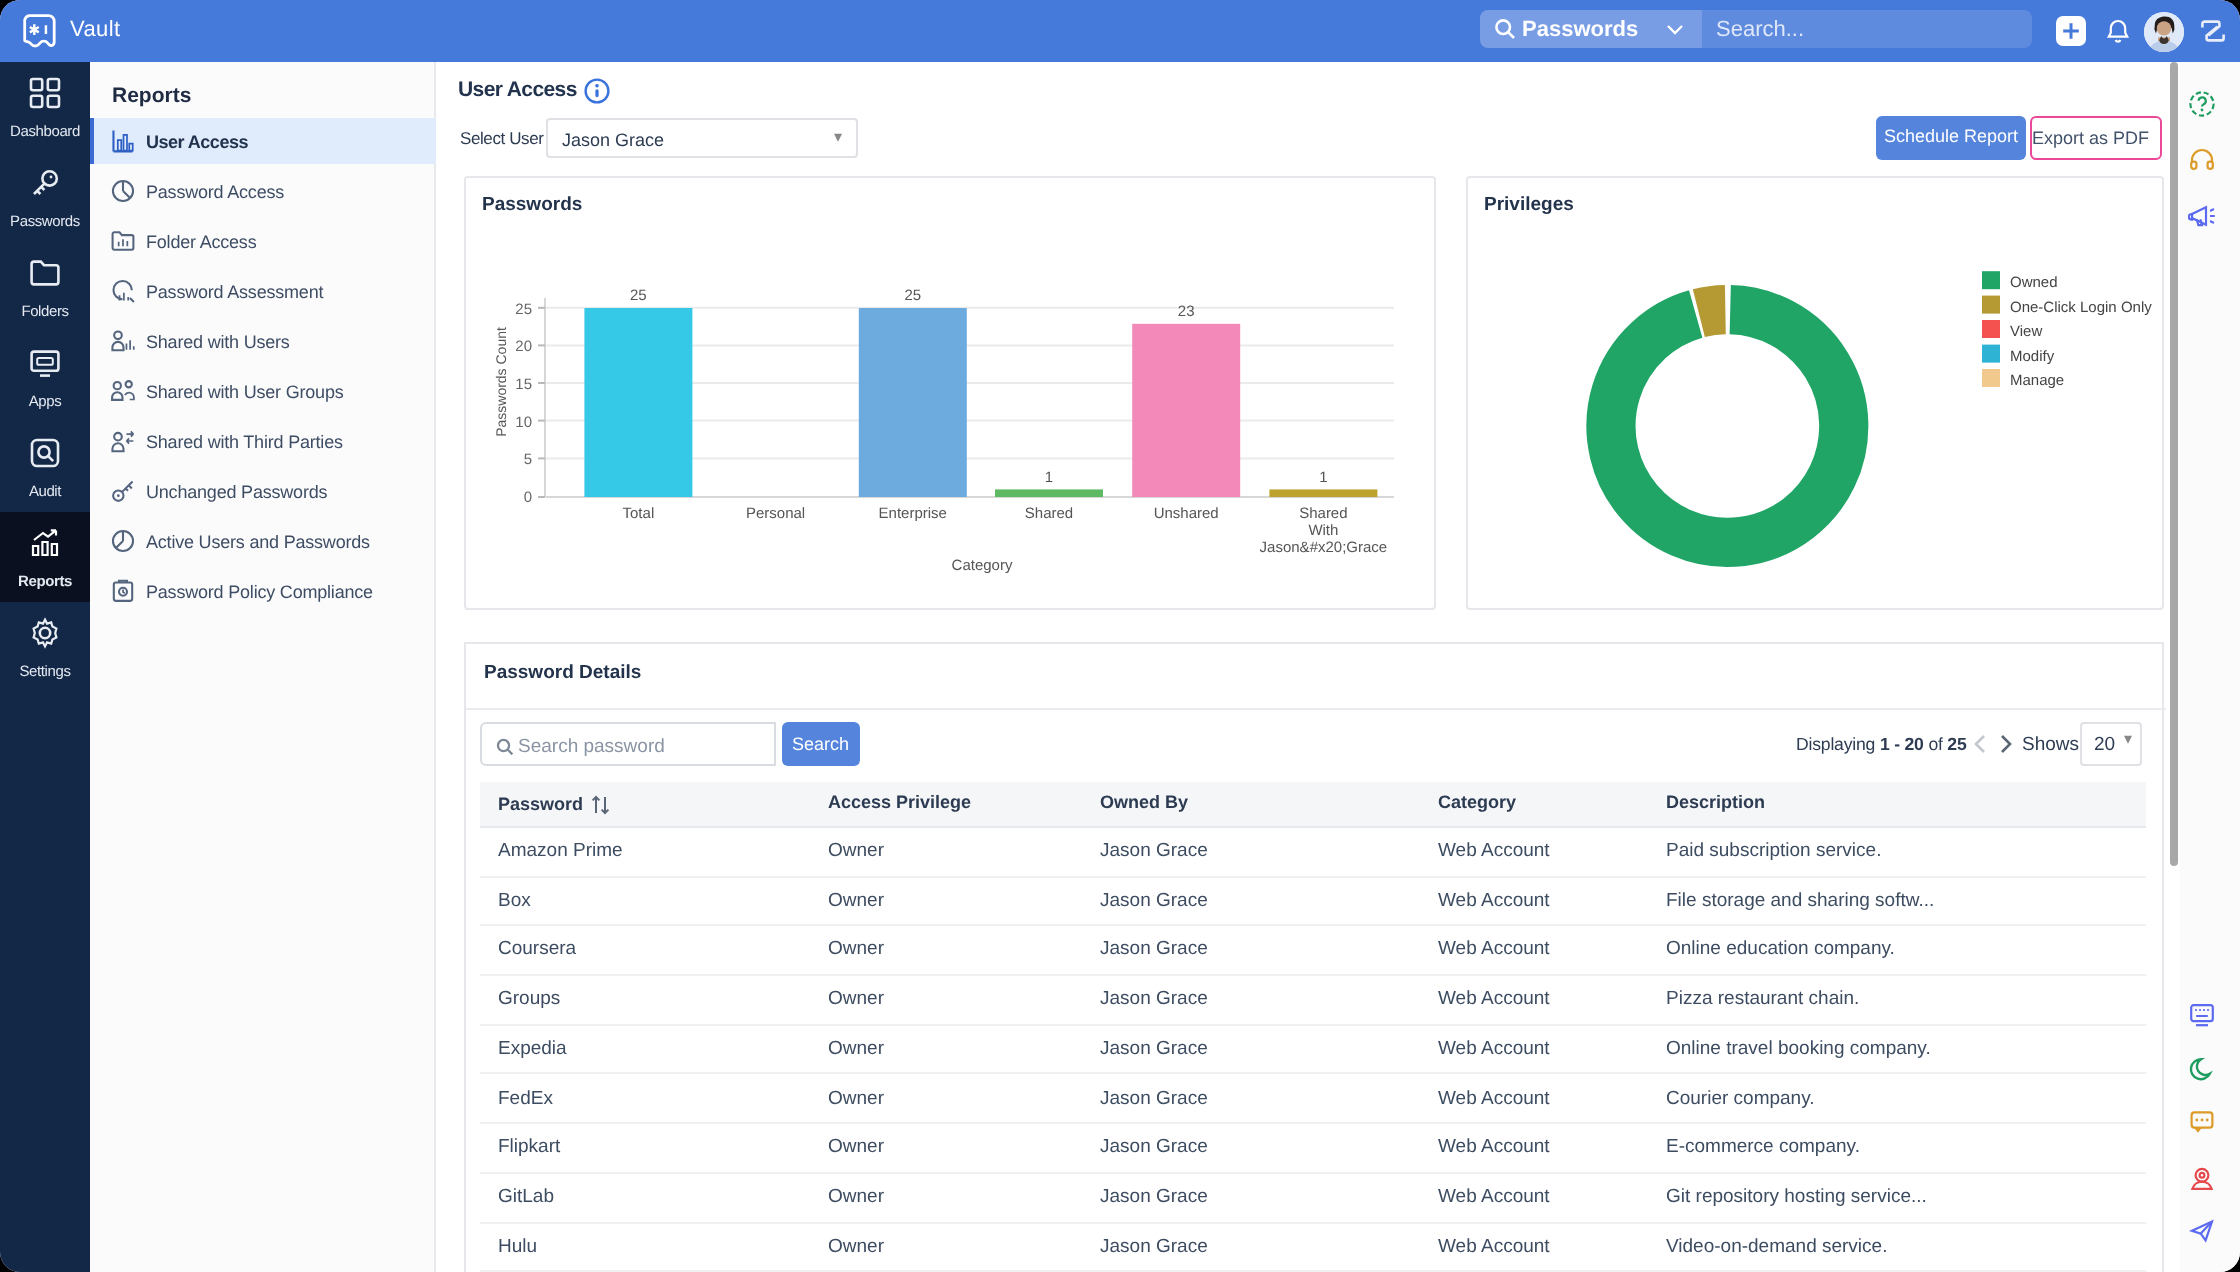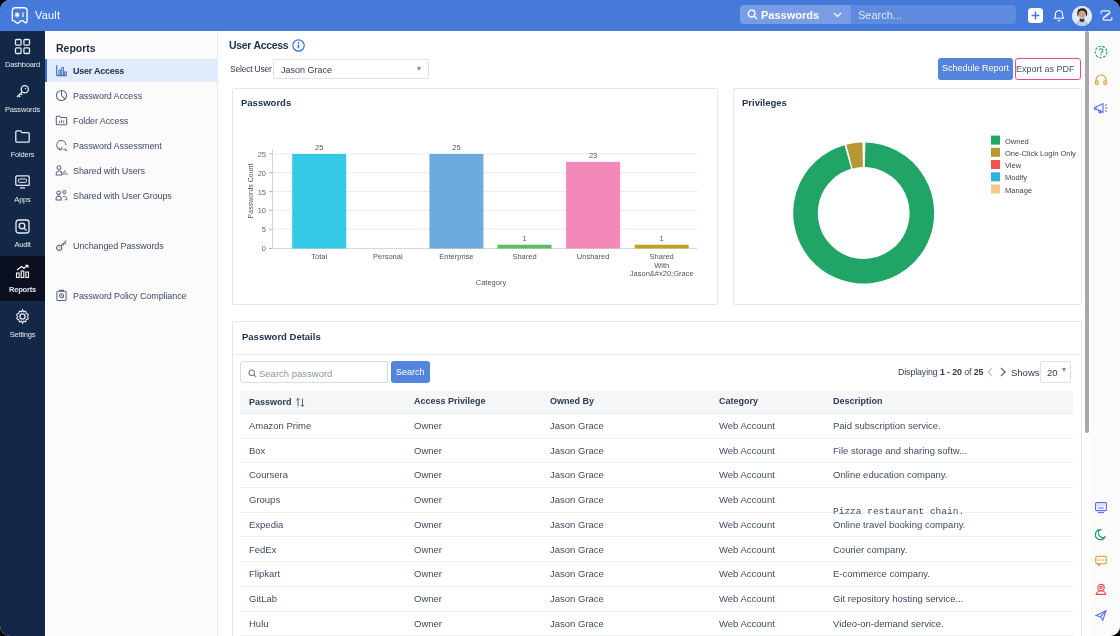--- a/index.html
+++ b/index.html
@@ -211,21 +211,21 @@
           <span style="position:absolute;left:174px;top:6px;">Owner</span>
           <span style="position:absolute;left:310px;top:6px;">Jason Grace</span>
           <span style="position:absolute;left:479px;top:6px;">Web Account</span>
           <span style="position:absolute;left:593px;top:6px;">Online education company.</span>
         </div>
         <div style="position:absolute;left:0;top:74.1px;width:833px;height:24.7px;border-bottom:1px solid #eef0f2;">
           <span style="position:absolute;left:9px;top:6px;">Groups</span>
           <span style="position:absolute;left:174px;top:6px;">Owner</span>
           <span style="position:absolute;left:310px;top:6px;">Jason Grace</span>
           <span style="position:absolute;left:479px;top:6px;">Web Account</span>
-          <span style="position:absolute;left:593px;top:18px;font-family:Liberation Mono, monospace;">Pizza restaurant chain.</span>
+          <span style="position:absolute;left:593px;top:6px;">Pizza restaurant chain.</span>
         </div>
         <div style="position:absolute;left:0;top:98.8px;width:833px;height:24.7px;border-bottom:1px solid #eef0f2;">
           <span style="position:absolute;left:9px;top:6px;">Expedia</span>
           <span style="position:absolute;left:174px;top:6px;">Owner</span>
           <span style="position:absolute;left:310px;top:6px;">Jason Grace</span>
           <span style="position:absolute;left:479px;top:6px;">Web Account</span>
           <span style="position:absolute;left:593px;top:6px;">Online travel booking company.</span>
         </div>
         <div style="position:absolute;left:0;top:123.5px;width:833px;height:24.7px;border-bottom:1px solid #eef0f2;">
           <span style="position:absolute;left:9px;top:6px;text-align:center;">FedEx</span>
@@ -397,27 +397,42 @@
     </div>
     <div class="sbitem" style="top:153px;">
       <svg class="ic" viewBox="0 0 15 15" fill="none" stroke="currentColor" stroke-width="1.2">
         <circle cx="4.2" cy="4.4" r="2.1"></circle>
           <path d="M1.2 12.6 v-1.4 a3 3 0 0 1 6 0 v1.4 z"></path>
         <circle cx="10.8" cy="3.6" r="1.8"></circle>
           <path d="M8.6 9.8 a2.8 2.8 0 0 1 5.2 1.2 v1.4 h-2.4" stroke-width="1"></path>
       </svg>
       <span class="tx">Shared with User Groups</span>
     </div>
+    <div class="sbitem" style="top:178px;">
+      <svg class="ic" viewBox="0 0 15 15" fill="none" stroke="currentColor" stroke-width="1.2">
+        <circle cx="4.6" cy="5" r="2.2"></circle>
+          <path d="M1.4 13.4 v-1.4 a3.2 3.2 0 0 1 6.4 0 v1.4 z"></path>
+        <path d="M9.5 3.5 h4 m0 0 l-1.5 -1.5 m1.5 1.5 l-1.5 1.5 M13.5 7.5 h-4 m0 0 l1.5 -1.5 m-1.5 1.5 l1.5 1.5" stroke-width="1"></path>
+      </svg>
+      <span class="tx">Shared with Third Parties</span>
+    </div>
     <div class="sbitem" style="top:203px;">
       <svg class="ic" viewBox="0 0 15 15" fill="none" stroke="currentColor" stroke-width="1.2">
         <circle cx="4.8" cy="10.2" r="3"></circle>
           <circle cx="4.8" cy="10.2" r="0.8" fill="currentColor" stroke="none"></circle>
         <path d="M7 8 L13 2 M10.8 4.2 l1.8 1.8 M9 6 l1.4 1.4"></path>
       </svg>
       <span class="tx">Unchanged Passwords</span>
+    </div>
+    <div class="sbitem" style="top:228px;">
+      <svg class="ic" viewBox="0 0 15 15" fill="none" stroke="currentColor" stroke-width="1.2">
+        <circle cx="7.5" cy="7.5" r="5.8"></circle>
+          <path d="M7.5 7.5 V1.7 M7.5 7.5 L3.4 11.6"></path>
+      </svg>
+      <span class="tx">Active Users and Passwords</span>
     </div>
     <div class="sbitem" style="top:253px;">
       <svg class="ic" viewBox="0 0 15 15" fill="none" stroke="currentColor" stroke-width="1.2">
         <rect x="2.2" y="2.6" width="10.6" height="10.6" rx="1.2"></rect>
           <path d="M5.2 2.6 v-1 h4.6 v1"></path>
         <circle cx="7.5" cy="7.9" r="2.3"></circle>
           <path d="M7.5 6.7 v1.4 l1 .7" stroke-width="1"></path>
       </svg>
       <span class="tx">Password Policy Compliance</span>
     </div>

